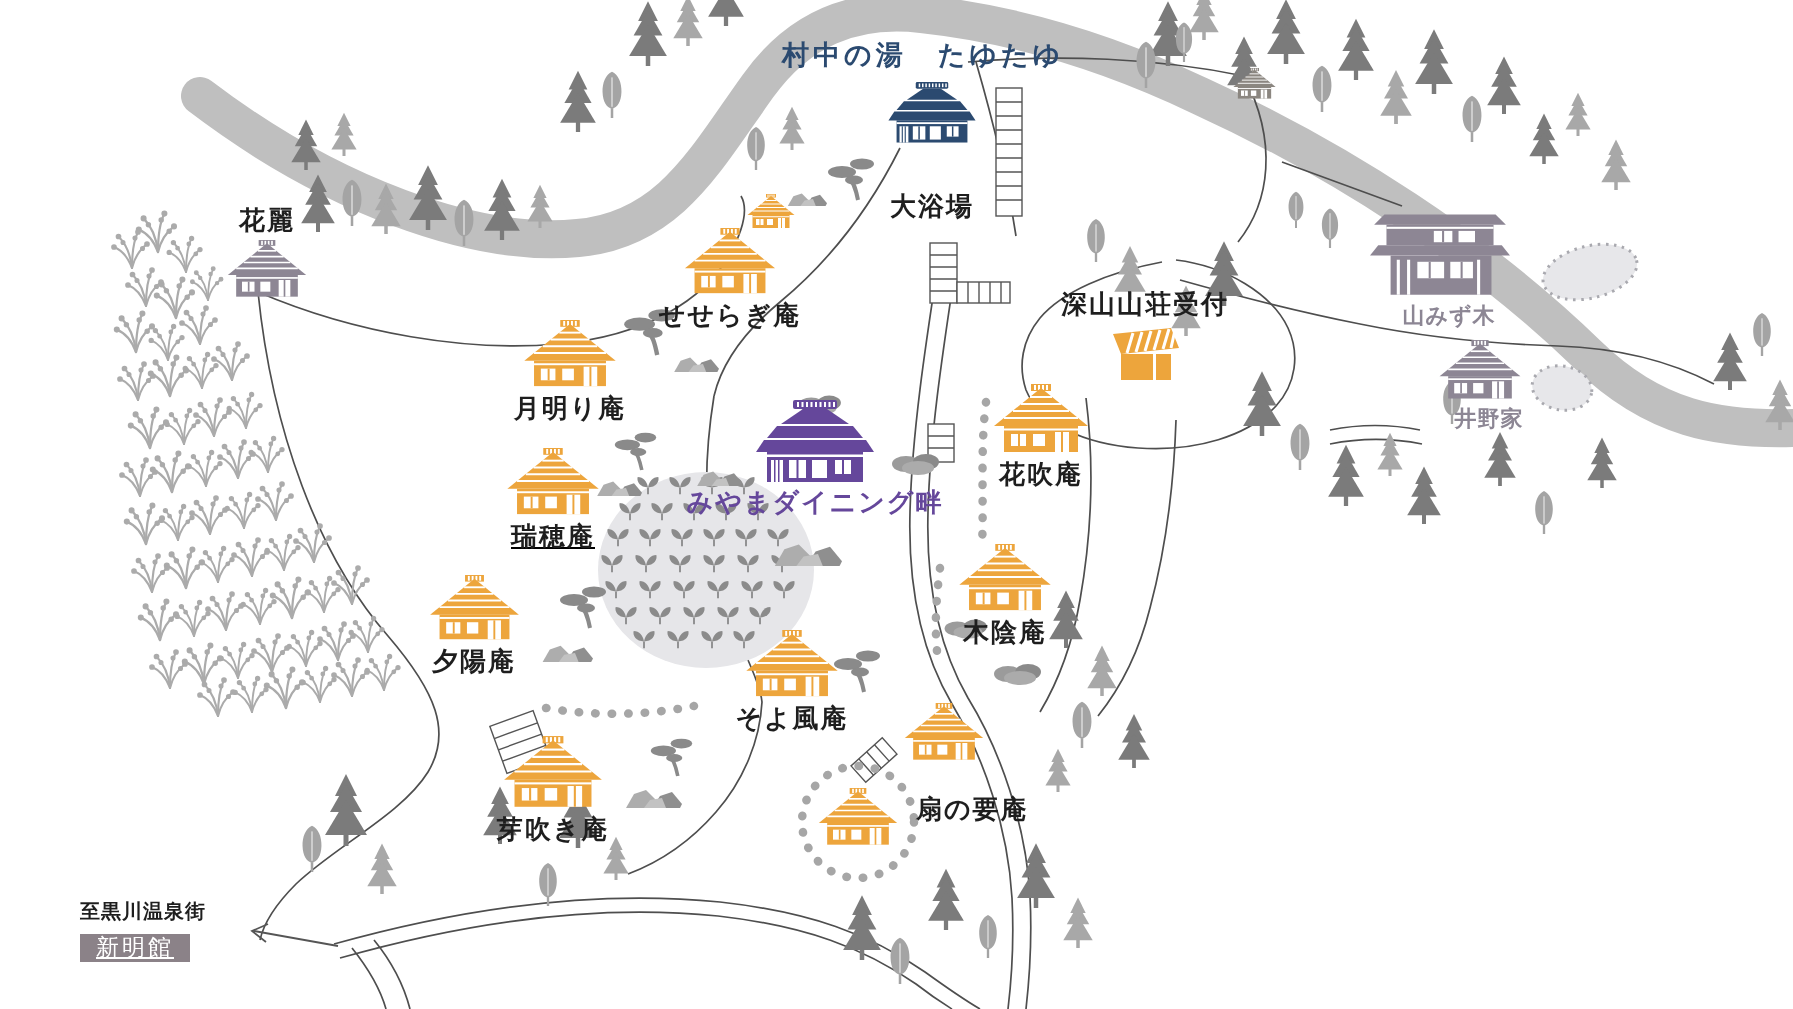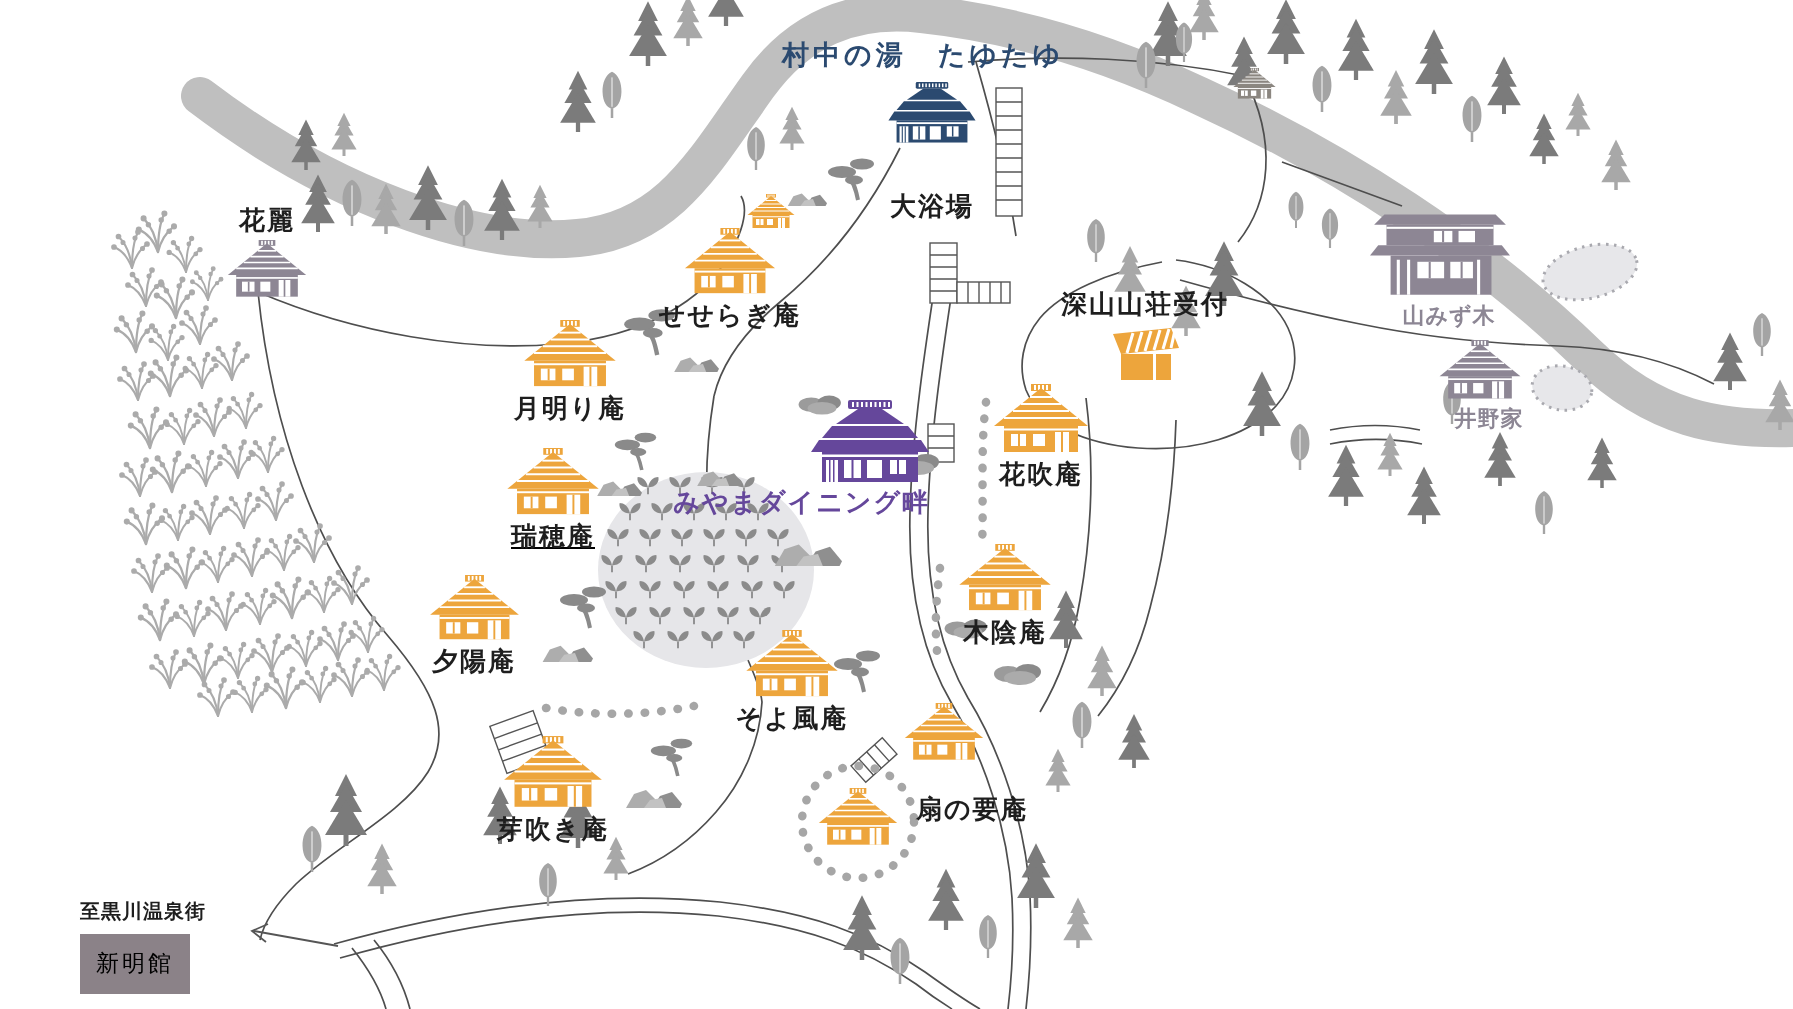--- a/index.html
+++ b/index.html
@@ -10,22 +10,22 @@
   .loc svg{display:block;}
   .loc-label{font-weight:700;font-size:26px;letter-spacing:2px;color:var(--label-ink,#1E1E1E);
              white-space:nowrap;line-height:1.15;}
   .navy  .loc-label{color:var(--bathhouse,#2B4A70);font-size:27px;letter-spacing:4px;}
   .purple .loc-label{color:var(--dining,#65479B);}
   .muted .loc-label{color:var(--muted-label,#8C8694);font-weight:600;margin-left:18px;}
   .small .loc-label{font-size:22px;letter-spacing:1px;}
   .footer{position:absolute;left:80px;top:898px;display:flex;flex-direction:column;
           align-items:flex-start;gap:9px;z-index:2;}
   .footer-note{font-weight:700;font-size:20px;letter-spacing:1px;color:var(--label-ink,#1E1E1E);}
-  .badge{background:var(--badge-bg,#8B8288);color:#000000;font-size:23px;letter-spacing:3px;
-         padding:16px 16px;line-height:1.2;}
+  .badge{background:var(--badge-bg,#8B8288);color:#ffffff;font-size:23px;letter-spacing:3px;
+         padding:0 16px;line-height:1.2;text-decoration:underline;}
 </style>
 </head>
 <body>
 
 <div class="map">
 
   <svg class="bg" width="1793" height="1009" viewBox="0 0 1793 1009">
     <defs>
       <g id="conifer">
         <rect x="-2.5" y="-13" width="5" height="13"></rect>
@@ -484,21 +484,21 @@
     <div class="loc-label">井野家</div>
   </div>
 
   <div class="loc" style="left:982px;top:384px;width:118px;">
     <svg width="100" height="72" viewBox="0 0 100 72" style="color:var(--guest-hut,#EDA53C)">
         <use href="#hut"></use>
       </svg>
     <div class="loc-label">花吹庵</div>
   </div>
 
-  <div class="loc purple" style="left:700px;top:400px;width:230px;align-items:flex-end;">
+  <div class="loc purple" style="left:700px;top:400px;width:230px;">
     <svg width="120" height="84" viewBox="0 0 120 84" style="color:var(--dining,#65479B)">
         <use href="#hall"></use>
       </svg>
     <div class="loc-label">みやまダイニング畔</div>
   </div>
 
   <div class="loc" style="left:492px;top:448px;width:122px;text-decoration:underline;">
     <svg width="98" height="70" viewBox="0 0 100 72" style="color:var(--guest-hut,#EDA53C)">
         <use href="#hut"></use>
       </svg>

